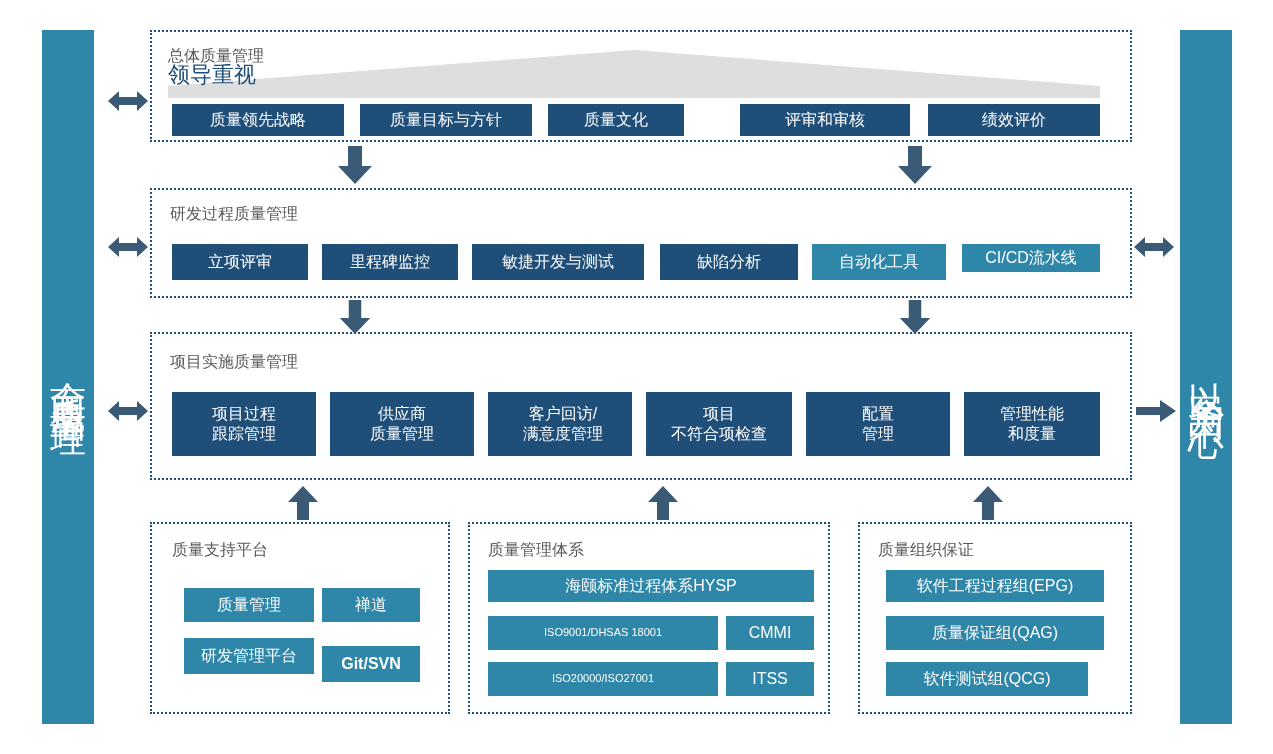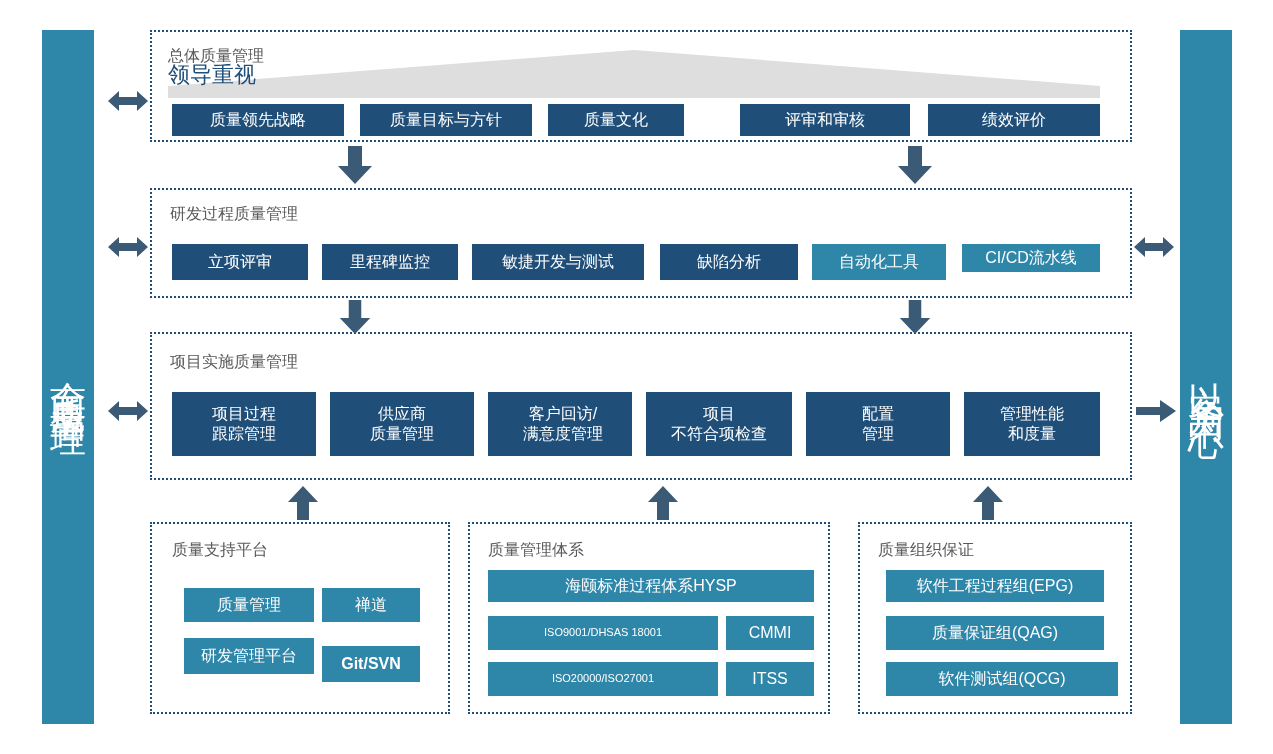--- a/index.html
+++ b/index.html
@@ -147,21 +147,21 @@
   <div class="chip teal small" style="left:488px;top:616px;width:230px;height:34px;">ISO9001/DHSAS 18001</div>
   <div class="chip teal" style="left:726px;top:616px;width:88px;height:34px;">CMMI</div>
   <div class="chip teal small" style="left:488px;top:662px;width:230px;height:34px;">ISO20000/ISO27001</div>
   <div class="chip teal" style="left:726px;top:662px;width:88px;height:34px;">ITSS</div>
 
   <div class="group" style="left:858px;top:522px;width:274px;height:192px;"></div>
   <div class="group-title" style="left:878px;top:540px;">质量组织保证</div>
 
   <div class="chip teal" style="left:886px;top:570px;width:218px;height:32px;">软件工程过程组(EPG)</div>
   <div class="chip teal" style="left:886px;top:616px;width:218px;height:34px;">质量保证组(QAG)</div>
-  <div class="chip teal" style="left:886px;top:662px;width:232px;height:34px;">软件测试组(QCG)</div>
+  <div class="chip teal" style="left:886px;top:662px;width:202px;height:34px;">软件测试组(QCG)</div>
 
   <div class="arrow" style="left:108px;top:88px;">
     <svg width="40" height="26" viewBox="0 0 40 26">
         <polygon points="0,13 11,3 11,9 29,9 29,3 40,13 29,23 29,17 11,17 11,23" fill="#3B5A75"></polygon>
       </svg>
   </div>
   <div class="arrow" style="left:108px;top:234px;">
     <svg width="40" height="26" viewBox="0 0 40 26">
         <polygon points="0,13 11,3 11,9 29,9 29,3 40,13 29,23 29,17 11,17 11,23" fill="#3B5A75"></polygon>
       </svg>

